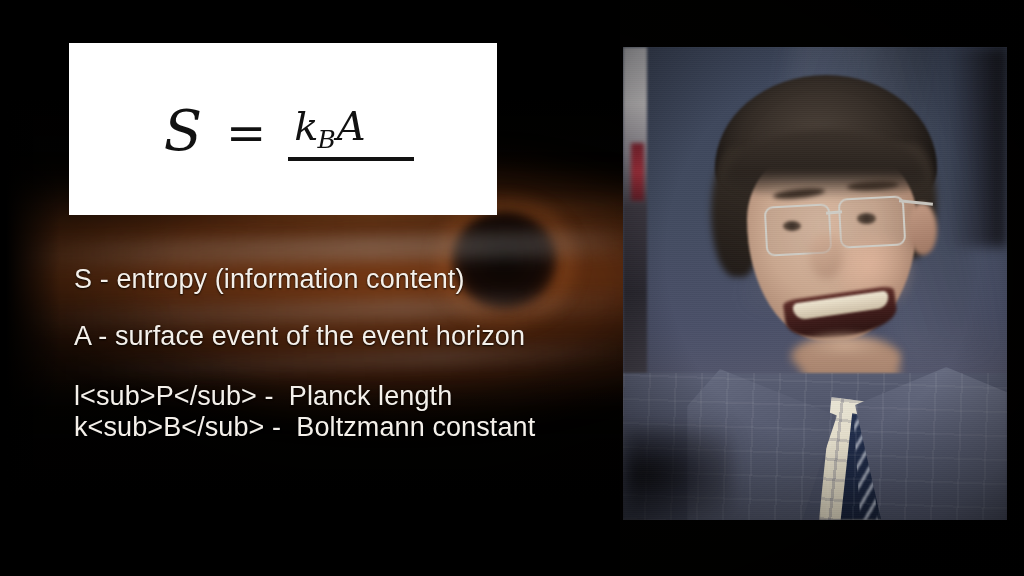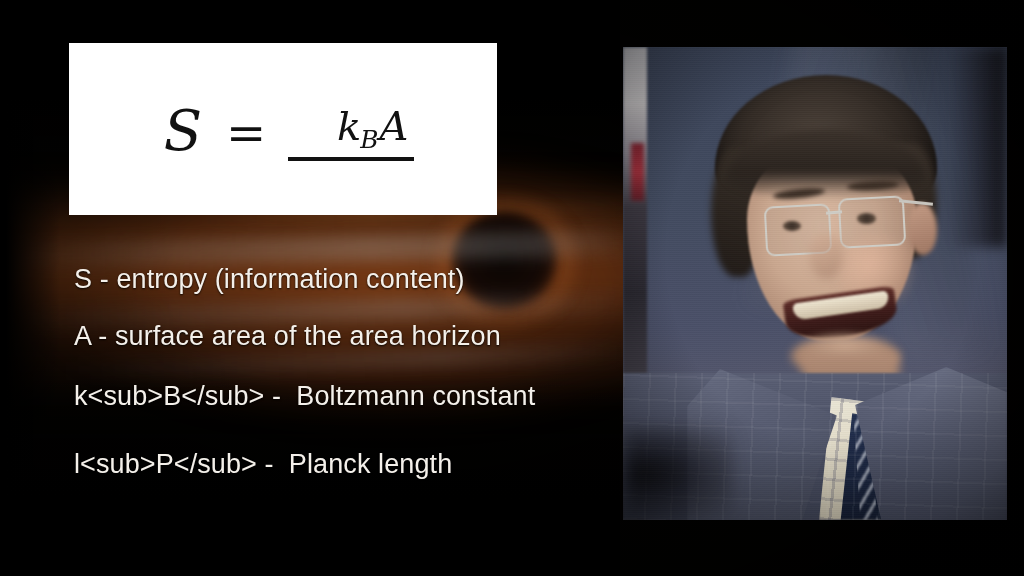--- a/index.html
+++ b/index.html
@@ -164,21 +164,21 @@
   .f-eq {
     font-size: 48px;
     font-style: normal;
     margin: 0 22px 0 24px;
     line-height: 1;
     transform: translateY(2px);
   }
   .f-frac {
     display: inline-flex;
     flex-direction: column;
-    align-items: flex-end;
+    align-items: flex-start;
     transform: translateY(2px);
   }
   .f-num, .f-den {
     font-size: 40px;
     line-height: 1.08;
     white-space: nowrap;
     padding: 0 6px;
   }
   .f-num { margin-bottom: 3px; }
   .f-den { margin-top: 3px; }
@@ -528,23 +528,23 @@
       <span class="f-eq">=</span>
       <span class="f-frac">
         <span class="f-num"><span>k</span><span class="f-sub">B</span><span>A</span></span>
         <span class="f-bar"></span>
       </span>
     </div>
   </div>
 
   <div class="legend">
     <div class="legend-line l1">S - entropy (information content)</div>
-    <div class="legend-line l2">A - surface area of the area horizon</div>
+    <div class="legend-line l2">A - surface event of the event horizon</div>
+    <div class="legend-line l4">l&lt;sub&gt;P&lt;/sub&gt; -  Planck length</div>
     <div class="legend-line l3">k&lt;sub&gt;B&lt;/sub&gt; -  Boltzmann constant</div>
-    <div class="legend-line l4">l&lt;sub&gt;P&lt;/sub&gt; -  Planck length</div>
   </div>
 
   <div class="photo">
     <div class="ph-backdrop"></div>
     <div class="ph-fold-a"></div>
     <div class="ph-fold-b"></div>
     <div class="ph-strip"></div>
     <div class="ph-strip-red"></div>
     <div class="ph-right-dark"></div>
 

